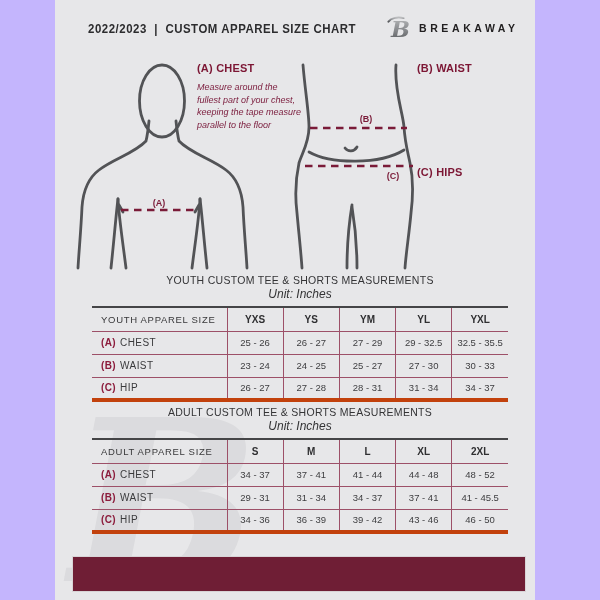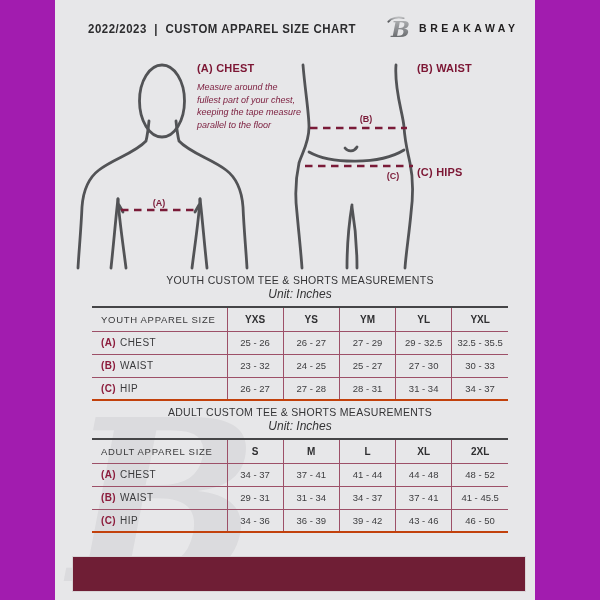--- a/index.html
+++ b/index.html
@@ -1,18 +1,18 @@
 <!DOCTYPE html>
 <html><head>
 <meta charset="utf-8">
 <style>
   * { margin:0; padding:0; box-sizing:border-box; }
   html,body { width:600px; height:600px; }
   body { font-family:"Liberation Sans", sans-serif; }
-  .stage { position:relative; width:600px; height:600px; background:#a21caf; overflow:hidden; }
+  .stage { position:relative; width:600px; height:600px; background:#c4b5fd; overflow:hidden; }
   .page { position:absolute; left:55px; top:0; width:480px; height:600px; background:#e7e7e9; overflow:hidden; }
 
   
   .doc-title { position:absolute; left:33px; top:21px; font-size:13px; font-weight:bold;
                letter-spacing:0.6px; color:#2c2c2e; white-space:pre;
                transform:scaleX(0.88); transform-origin:left center; }
   .brand { position:absolute; left:328px; top:14px; display:flex; align-items:center; gap:9px; }
   .brand-name { font-size:10.5px; font-weight:bold; letter-spacing:3.6px; color:#222021; }
 
   
@@ -30,21 +30,21 @@
   .instr-b { left:362px; top:62px; width:114px; }
   .instr-c { left:362px; top:166px; width:114px; }
 
   
   .table-block { position:absolute; left:37px; width:416px; text-align:center; z-index:1; }
   .tb-youth { top:274px; }
   .tb-adult { top:406px; }
   .tbl-title { font-size:10.5px; font-weight:normal; letter-spacing:0.3px; color:#343436; }
   .tbl-unit  { font-size:12px; font-style:italic; color:#343436; margin-top:1px; }
   table { margin-top:5px; border-collapse:collapse; width:416px; table-layout:fixed;
-          border-top:2px solid #454547; border-bottom:2px solid #c2410c; }
+          border-top:2px solid #454547; border-bottom:4px solid #c2410c; }
   td { vertical-align:middle; }
   td + td { border-left:1px solid #9d5068; }
   tbody tr td { border-top:1px solid #9d5068; }
   thead td { height:24px; }
   tbody td { height:23px; font-size:9.5px; color:#3e3e40; }
   .c0 { text-align:left; padding-left:9px; }
   thead .c0 { font-size:9.5px; letter-spacing:0.7px; color:#38383a; }
   .ch { font-weight:bold; font-size:10px; color:#2f2f31; }
   tbody .c0 { font-size:10px; letter-spacing:0.4px; color:#3a3a3c; }
   .pfx { color:#8c1c3c; font-weight:bold; margin-right:4px; }
@@ -148,21 +148,21 @@
           <tr>
             <td class="c0"><span class="pfx">(A)</span><span>CHEST</span></td>
             <td>25 - 26</td>
             <td>26 - 27</td>
             <td>27 - 29</td>
             <td>29 - 32.5</td>
             <td>32.5 - 35.5</td>
           </tr>
           <tr>
             <td class="c0"><span class="pfx">(B)</span><span>WAIST</span></td>
-            <td>23 - 32</td>
+            <td>23 - 24</td>
             <td>24 - 25</td>
             <td>25 - 27</td>
             <td>27 - 30</td>
             <td>30 - 33</td>
           </tr>
           <tr>
             <td class="c0"><span class="pfx">(C)</span><span>HIP</span></td>
             <td>26 - 27</td>
             <td>27 - 28</td>
             <td>28 - 31</td>

